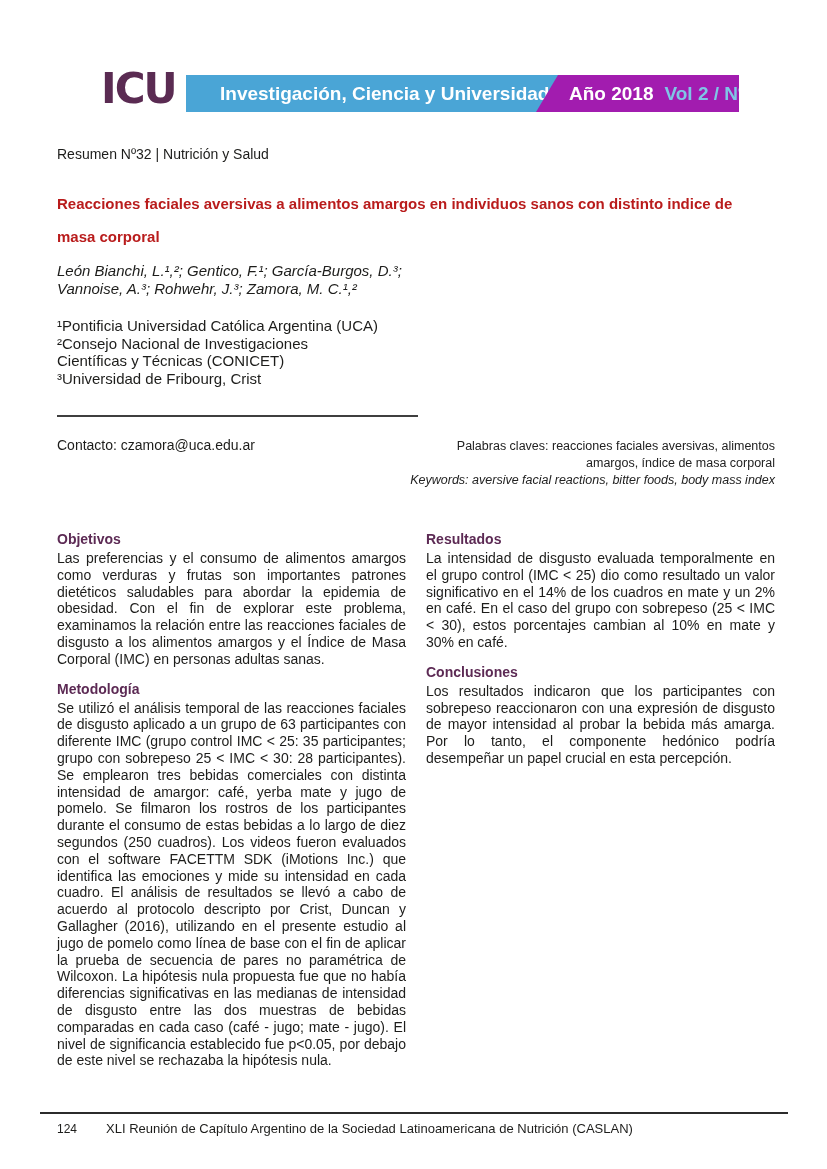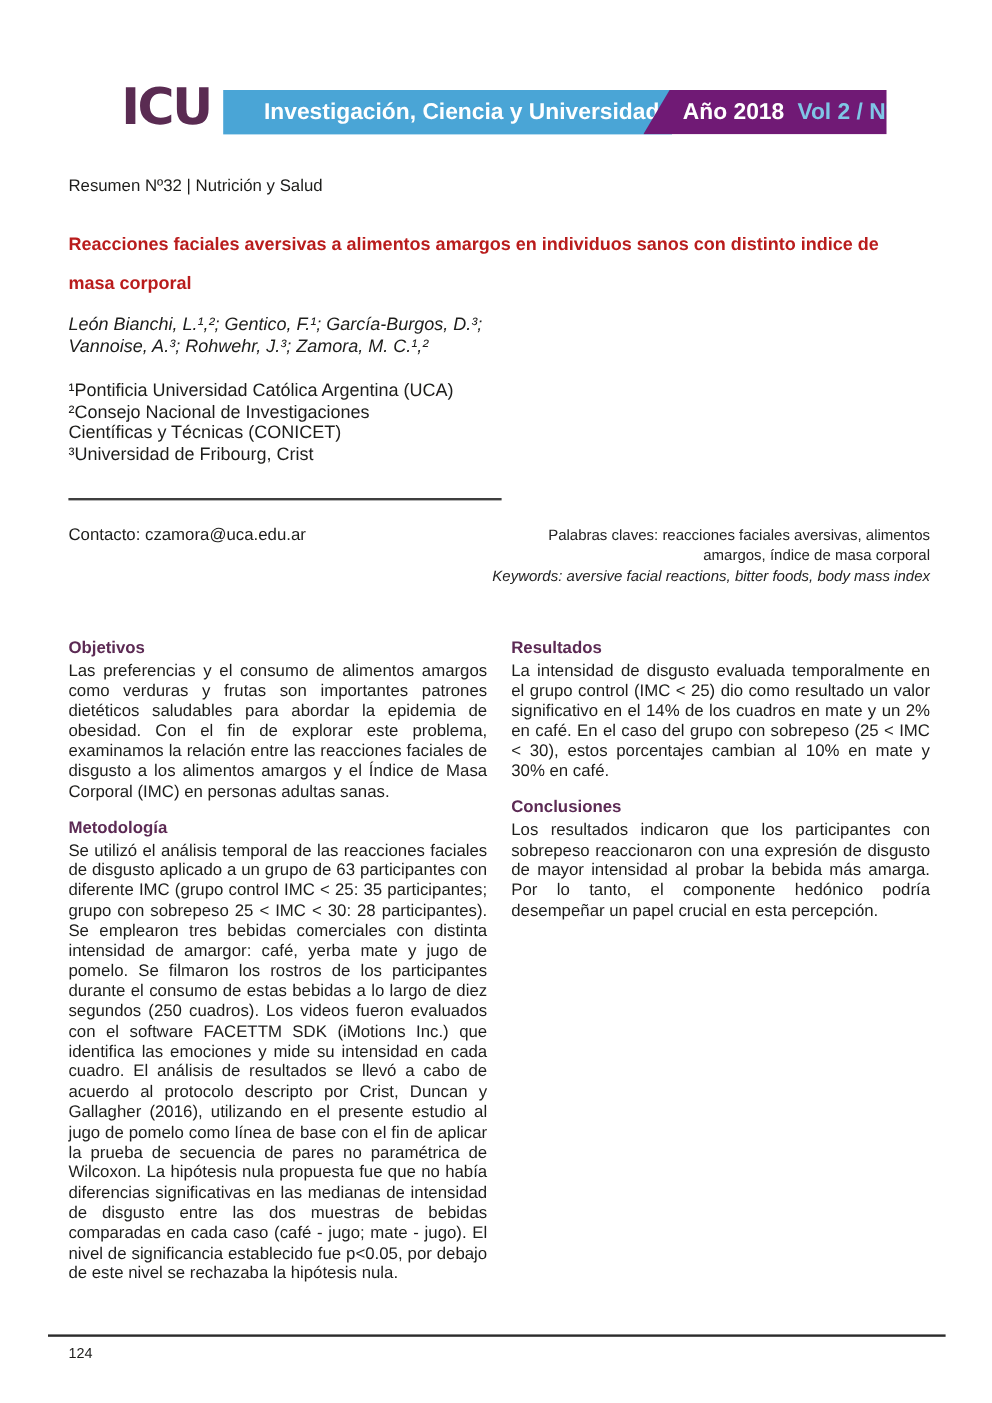--- a/index.html
+++ b/index.html
@@ -14,21 +14,21 @@
     font-family:"DejaVu Sans","Liberation Sans",sans-serif;
     font-size:42px;font-weight:bold;letter-spacing:-2px;color:#5a2b52;
   }
   .bands{position:absolute;left:186px;top:75px;width:553px;height:37px;}
   .band-blue{
     position:absolute;left:0;top:0;width:374px;height:37px;background:#4aa5d6;
     display:flex;align-items:center;padding-left:34px;box-sizing:border-box;
   }
   .band-blue .band-title{color:#ffffff;font-weight:bold;font-size:19px;white-space:nowrap;}
   .band-purple{
-    position:absolute;left:350px;top:0;width:203px;height:37px;background:#701a75;
+    position:absolute;left:350px;top:0;width:203px;height:37px;background:#a21caf;
     clip-path:polygon(22px 0,100% 0,100% 100%,0 100%);
     display:flex;align-items:center;gap:11px;padding-left:33px;box-sizing:border-box;
   }
   .band-year{color:#ffffff;font-weight:bold;font-size:19px;white-space:nowrap;}
   .band-vol{color:#7fc6e6;font-weight:bold;font-size:19px;white-space:nowrap;}
   
   .kicker{position:absolute;left:57px;top:146px;font-size:14px;color:#1d1d1b;}
   .title{
     position:absolute;left:57px;top:177px;width:716px;
     font-size:15px;line-height:33px;font-weight:bold;color:#b91c1c;
@@ -111,13 +111,14 @@
     <p class="sec-body">La intensidad de disgusto evaluada temporalmente en el grupo control (IMC &lt; 25) dio como resultado un valor significativo en el 14% de los cuadros en mate y un 2% en café. En el caso del grupo con sobrepeso (25 &lt; IMC &lt; 30), estos porcentajes cambian al 10% en mate y 30% en café.</p>
 
     <h2 class="sec-heading">Conclusiones</h2>
     <p class="sec-body">Los resultados indicaron que los participantes con sobrepeso reaccionaron con una expresión de disgusto de mayor intensidad al probar la bebida más amarga. Por lo tanto, el componente hedónico podría desempeñar un papel crucial en esta percepción.</p>
   </div>
 </div>
 
 <div class="footer-rule"></div>
 <div class="footer">
   <span class="page-num">124</span>
+  <span class="footer-text">XLI Reunión de Capítulo Argentino de la Sociedad Latinoamericana de Nutrición (CASLAN)</span>
 </div>
 
 </body></html>

